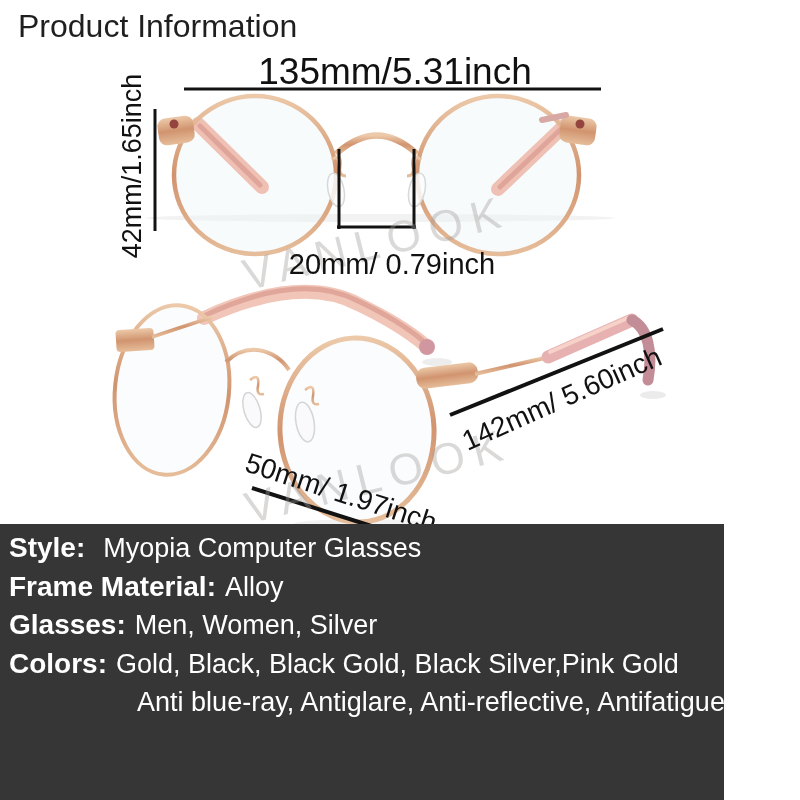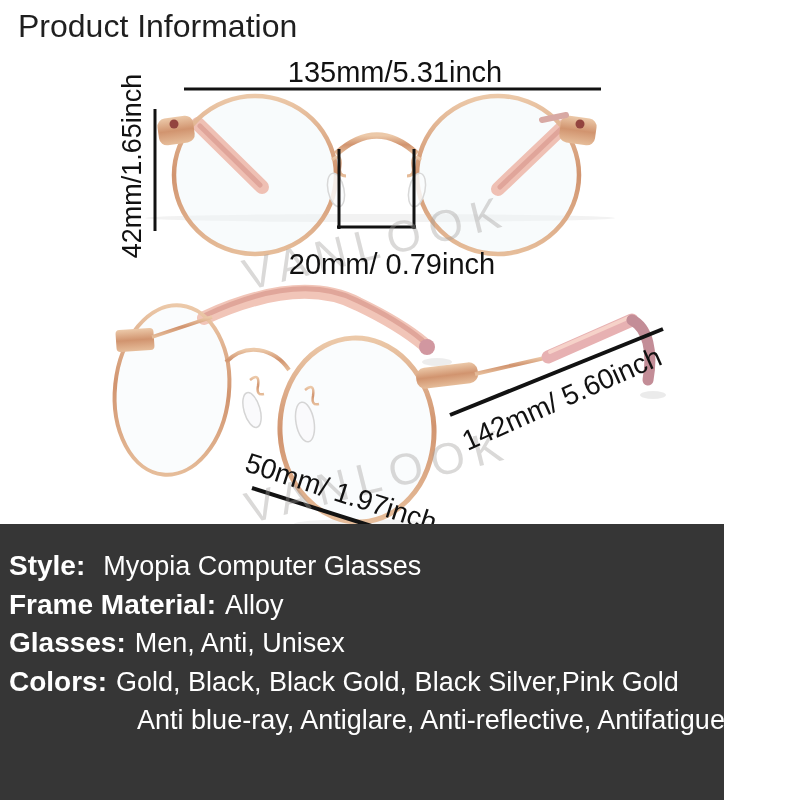--- a/index.html
+++ b/index.html
@@ -26,21 +26,21 @@
   #front-svg { top: 0; }
   #side-svg { top: 262px; }
 
   .anno {
     position: absolute;
     z-index: 3;
     color: #111111;
     white-space: nowrap;
     transform-origin: center center;
   }
-  .anno-135 { left: 395px; top: 72px;  font-size: 29px; transform: translate(-50%,-50%); }
+  .anno-135 { left: 395px; top: 72px;  font-size: 37px; transform: translate(-50%,-50%); }
   .anno-42  { left: 132px; top: 166px; font-size: 27px; transform: translate(-50%,-50%) rotate(-90deg); }
   .anno-20  { left: 392px; top: 264px; font-size: 29px; transform: translate(-50%,-50%); }
   .anno-142 { left: 562px; top: 399px; font-size: 28px; transform: translate(-50%,-50%) rotate(-24deg); }
   .anno-50  { left: 341px; top: 493px; font-size: 28px; transform: translate(-50%,-50%) rotate(18deg); }
 
   .watermark {
     position: absolute;
     z-index: 2;
     font-size: 44px;
     letter-spacing: 9px;
@@ -51,21 +51,21 @@
   .wm-front { left: 376px; top: 243px; transform: translate(-50%,-50%) rotate(-14deg); }
   .wm-side  { left: 378px; top: 476px; transform: translate(-50%,-50%) rotate(-14deg); }
 
   .spec-panel {
     position: absolute;
     left: 0; top: 524px;
     width: 800px; height: 276px;
     background: #363636;
     color: #ffffff;
     z-index: 5;
-    padding-top: 23px;
+    padding-top: 5px;
     box-sizing: border-box;
   }
   .spec-row {
     height: 38.5px;
     line-height: 38.5px;
     padding-left: 9px;
     white-space: nowrap;
   }
   .spec-label {
     font-weight: 700;
@@ -193,21 +193,21 @@
   <div class="watermark wm-side">VANLOOK</div>
 
   <div class="spec-panel">
     <div class="spec-row wide-gap">
       <span class="spec-label">Style:</span><span class="spec-value">Myopia Computer Glasses</span>
     </div>
     <div class="spec-row">
       <span class="spec-label">Frame Material:</span><span class="spec-value">Alloy</span>
     </div>
     <div class="spec-row">
-      <span class="spec-label">Glasses:</span><span class="spec-value">Men, Anti, Unisex</span>
+      <span class="spec-label">Glasses:</span><span class="spec-value">Men, Women, Silver</span>
     </div>
     <div class="spec-row">
       <span class="spec-label">Colors:</span><span class="spec-value">Gold, Black, Black Gold, Black Silver,Pink Gold</span>
     </div>
     <div class="spec-row indent">
       <span class="spec-value">Anti blue-ray, Antiglare, Anti-reflective, Antifatigue</span>
     </div>
   </div>
 
 </div>

